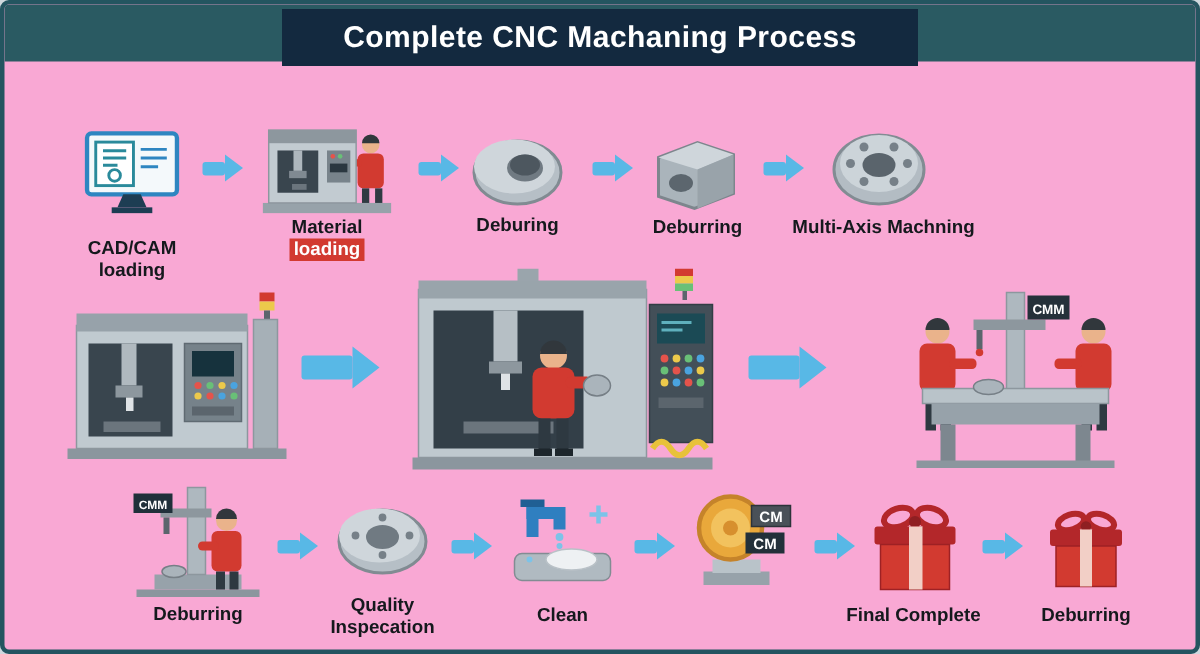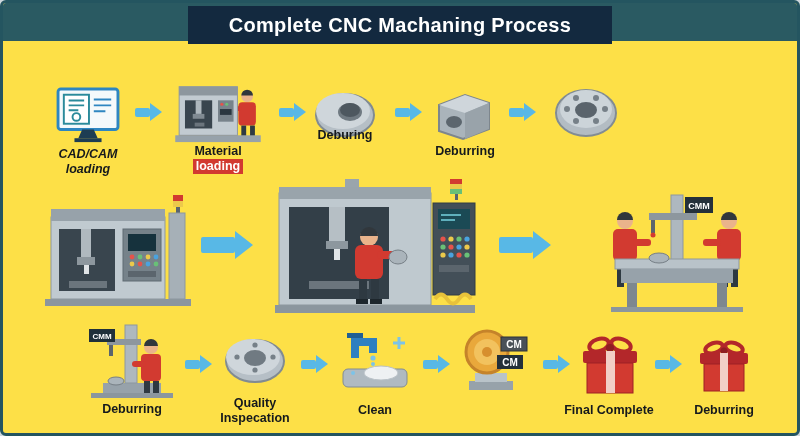--- a/index.html
+++ b/index.html
@@ -1,16 +1,16 @@
 <!DOCTYPE html>
 <html><head>
 <meta charset="utf-8">
 <style>
   html,body{margin:0;padding:0;background:#cfd8dd;font-family:"Liberation Sans",sans-serif;}
-  .canvas{position:relative;width:800px;height:436px;background:#fde047;border:3px solid #245560;
+  .canvas{position:relative;width:800px;height:436px;background:#f9a8d4;border:3px solid #245560;
           box-sizing:border-box;border-radius:6px;overflow:hidden;}
   
   .header-strip{position:absolute;top:0;left:0;width:100%;height:38px;background:#2a5a62;}
   .header-box{position:absolute;top:3px;left:50%;transform:translateX(-50%);width:424px;height:38px;
               background:#13293f;display:flex;align-items:center;justify-content:center;}
   .header-title{color:#ffffff;font-size:20px;font-weight:bold;letter-spacing:.3px;white-space:nowrap;}
   
   .lbl{position:absolute;text-align:center;font-weight:bold;font-size:12.5px;color:#15191d;line-height:1.18;}
   .chip{background:#d23a30;color:#fff;padding:0 3px;display:inline-block;}
   
@@ -38,21 +38,21 @@
     <svg width="70" height="58" viewBox="0 0 72 60">
       <rect x="5" y="2" width="62" height="42" rx="3" fill="#f4f9fb" stroke="#2e86c1" stroke-width="3"></rect>
       <rect x="11" y="8" width="26" height="30" fill="#ffffff" stroke="#2a8a9b" stroke-width="2"></rect>
       <path d="M16 14 h16 M16 19 h16 M16 24 h10" stroke="#2a8a9b" stroke-width="2"></path>
       <circle cx="24" cy="31" r="4" fill="none" stroke="#2a8a9b" stroke-width="2"></circle>
       <path d="M42 13 h18 M42 19 h18 M42 25 h12" stroke="#2e86c1" stroke-width="2"></path>
       <path d="M30 44 h12 l4 9 h-20 z" fill="#1d3d53"></path>
       <rect x="22" y="53" width="28" height="4" fill="#1d3d53"></rect>
     </svg>
   </div>
-  <div class="lbl" style="left:40px;top:144px;width:90px;font-style:italic;">
+  <div class="lbl" style="left:40px;top:155px;width:90px;">
     <span>CAD/CAM</span><br><span>loading</span>
   </div>
 
   <div class="arrow a-sm" style="left:132px;top:100px;">
       <div class="shaft"></div>
       <div class="head"></div>
     </div>
 
   <div class="icon" style="left:168px;top:74px;">
     <svg width="94" height="68" viewBox="0 0 92 70">
@@ -85,21 +85,21 @@
     </div>
 
   <div class="icon" style="left:310px;top:84px;">
     <svg width="64" height="52" viewBox="0 0 64 52">
       <ellipse cx="32" cy="28" rx="29" ry="21" fill="#b6bfc6" stroke="#818b92" stroke-width="2"></ellipse>
       <ellipse cx="30" cy="24" rx="27" ry="18" fill="#cfd6db"></ellipse>
       <ellipse cx="37" cy="25" rx="12" ry="9" fill="#707a82"></ellipse>
       <ellipse cx="37" cy="23" rx="10" ry="7" fill="#4d575f"></ellipse>
     </svg>
   </div>
-  <div class="lbl" style="left:300px;top:125px;width:84px;">
+  <div class="lbl" style="left:300px;top:140px;width:84px;">
     <span>Deburing</span>
   </div>
 
   <div class="arrow a-sm" style="left:392px;top:100px;">
       <div class="shaft"></div>
       <div class="head"></div>
     </div>
 
   <div class="icon" style="left:428px;top:82px;">
     <svg width="64" height="58" viewBox="0 0 64 58">
@@ -123,20 +123,23 @@
       <ellipse cx="33" cy="30" rx="30" ry="23" fill="#b3bcc3" stroke="#828c93" stroke-width="2"></ellipse>
       <ellipse cx="33" cy="26" rx="26" ry="19" fill="#ccd4d9"></ellipse>
       <ellipse cx="33" cy="27" rx="11" ry="8" fill="#5a646c"></ellipse>
       <circle cx="14" cy="26" r="3" fill="#768088"></circle>
         <circle cx="52" cy="26" r="3" fill="#768088"></circle>
       <circle cx="23" cy="15" r="3" fill="#768088"></circle>
         <circle cx="43" cy="15" r="3" fill="#768088"></circle>
       <circle cx="23" cy="38" r="3" fill="#768088"></circle>
         <circle cx="43" cy="38" r="3" fill="#768088"></circle>
     </svg>
+  </div>
+  <div class="lbl" style="left:521px;top:141px;width:130px;">
+    <span>Multi-Axis Machning</span>
   </div>
 
   <div class="icon" style="left:40px;top:190px;">
     <svg width="150" height="114" viewBox="0 0 150 114">
       <rect x="130" y="2" width="10" height="6" fill="#d23a30"></rect>
       <rect x="130" y="8" width="10" height="6" fill="#ecc94b"></rect>
       <rect x="133" y="14" width="4" height="6" fill="#5b656d"></rect>
       <rect x="2" y="106" width="146" height="7" fill="#8b969e"></rect>
       <rect x="8" y="24" width="114" height="82" fill="#c0cad0" stroke="#8d979e"></rect>
       <rect x="8" y="16" width="114" height="12" fill="#97a2aa"></rect>

